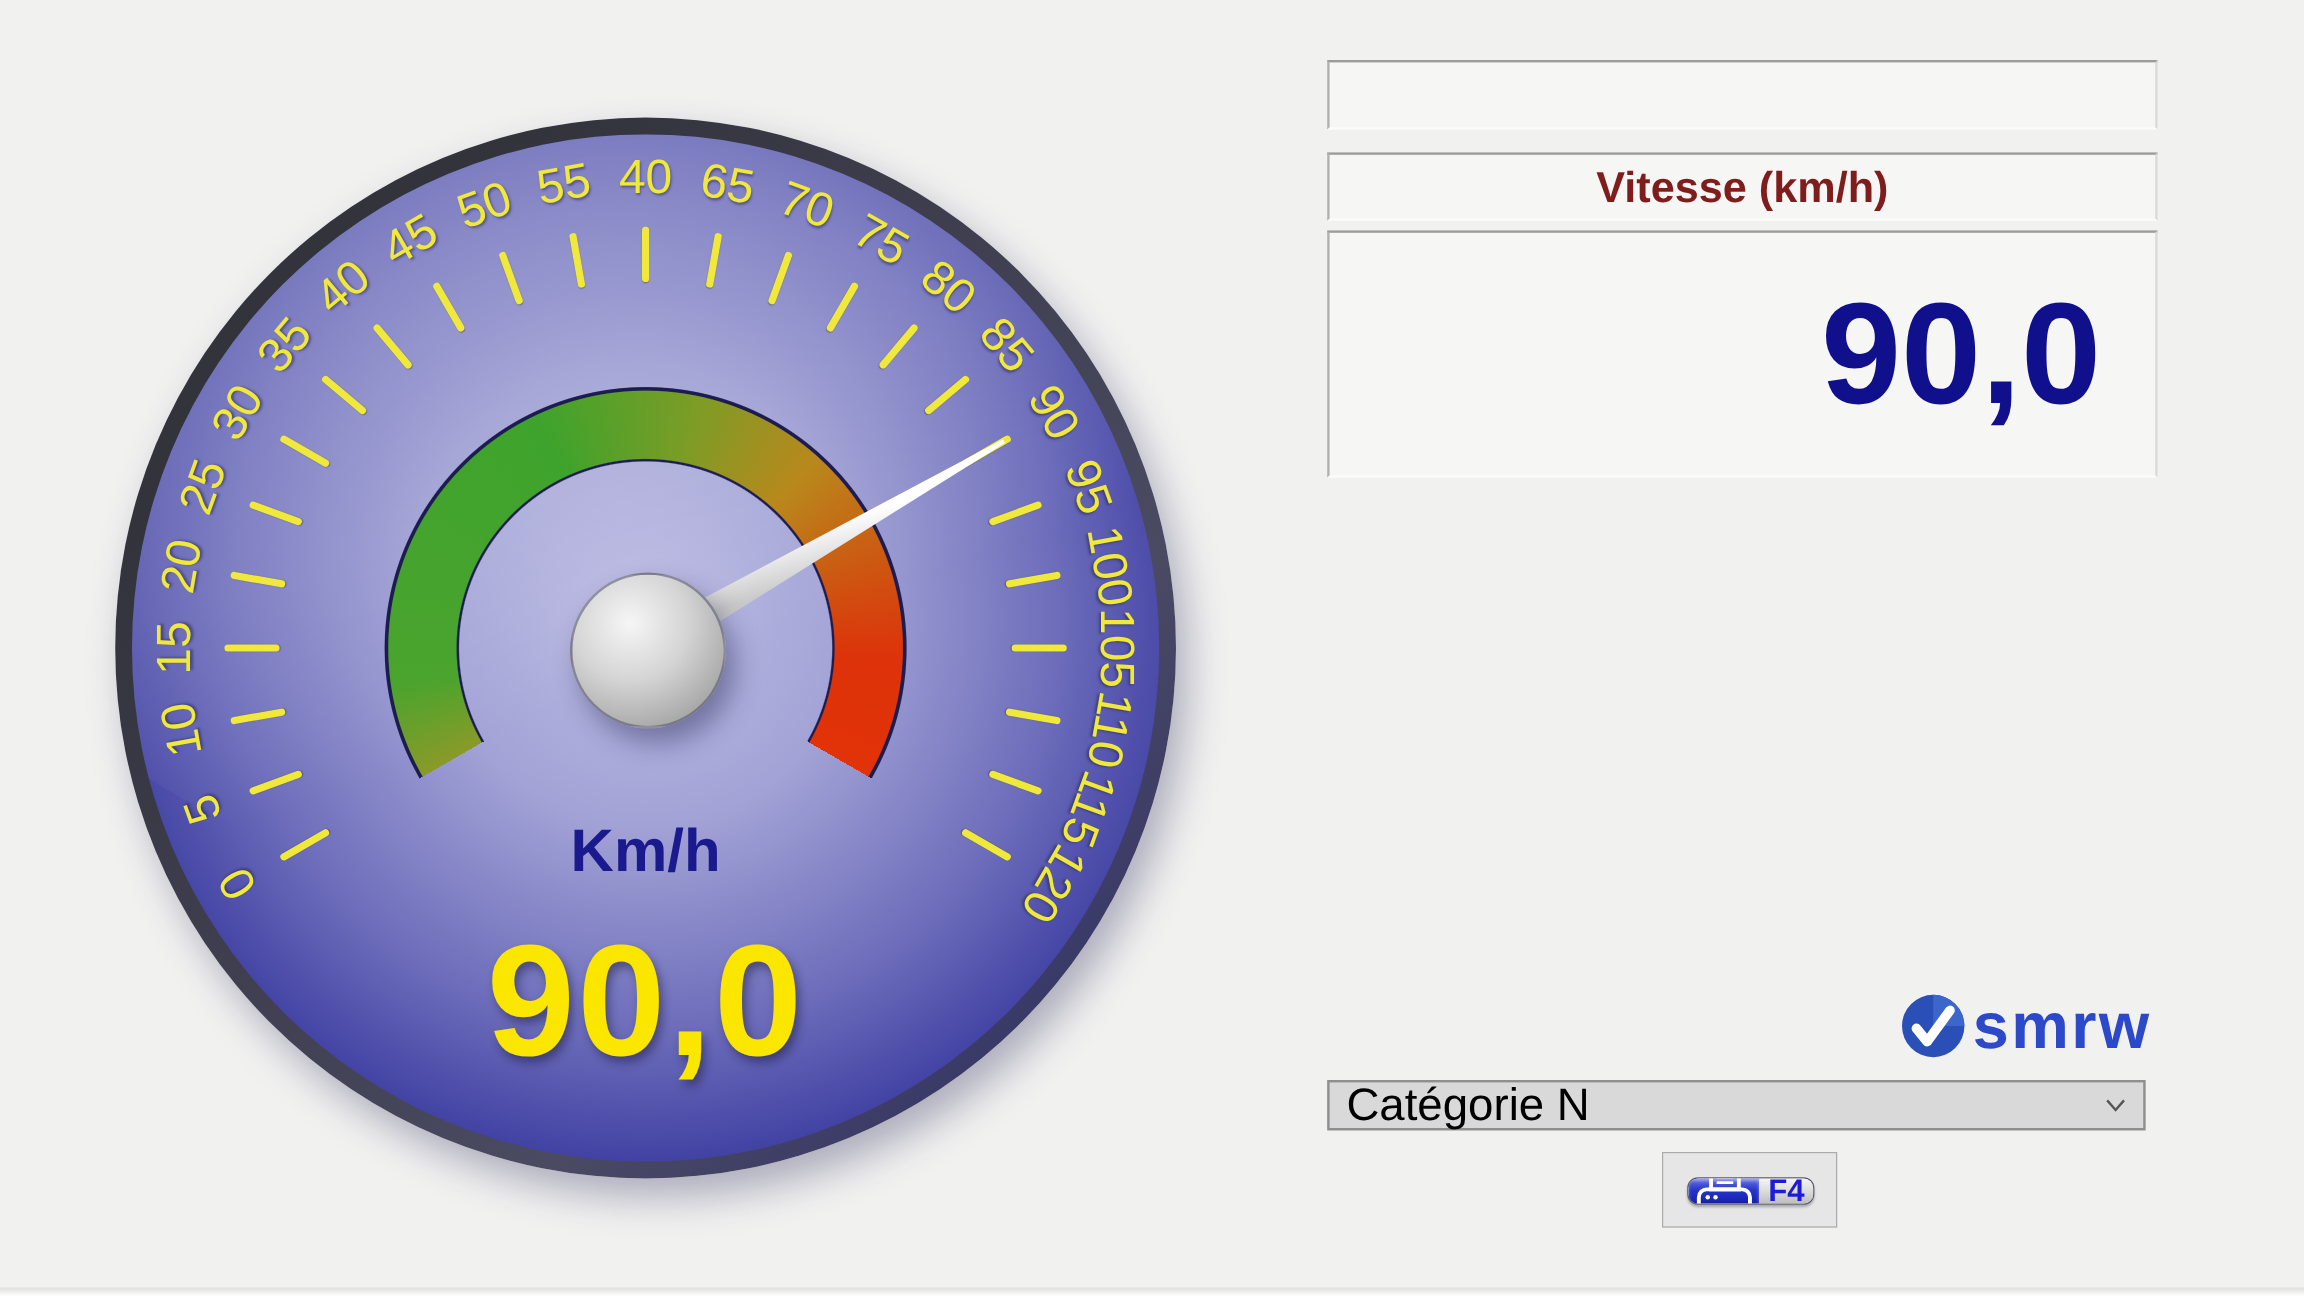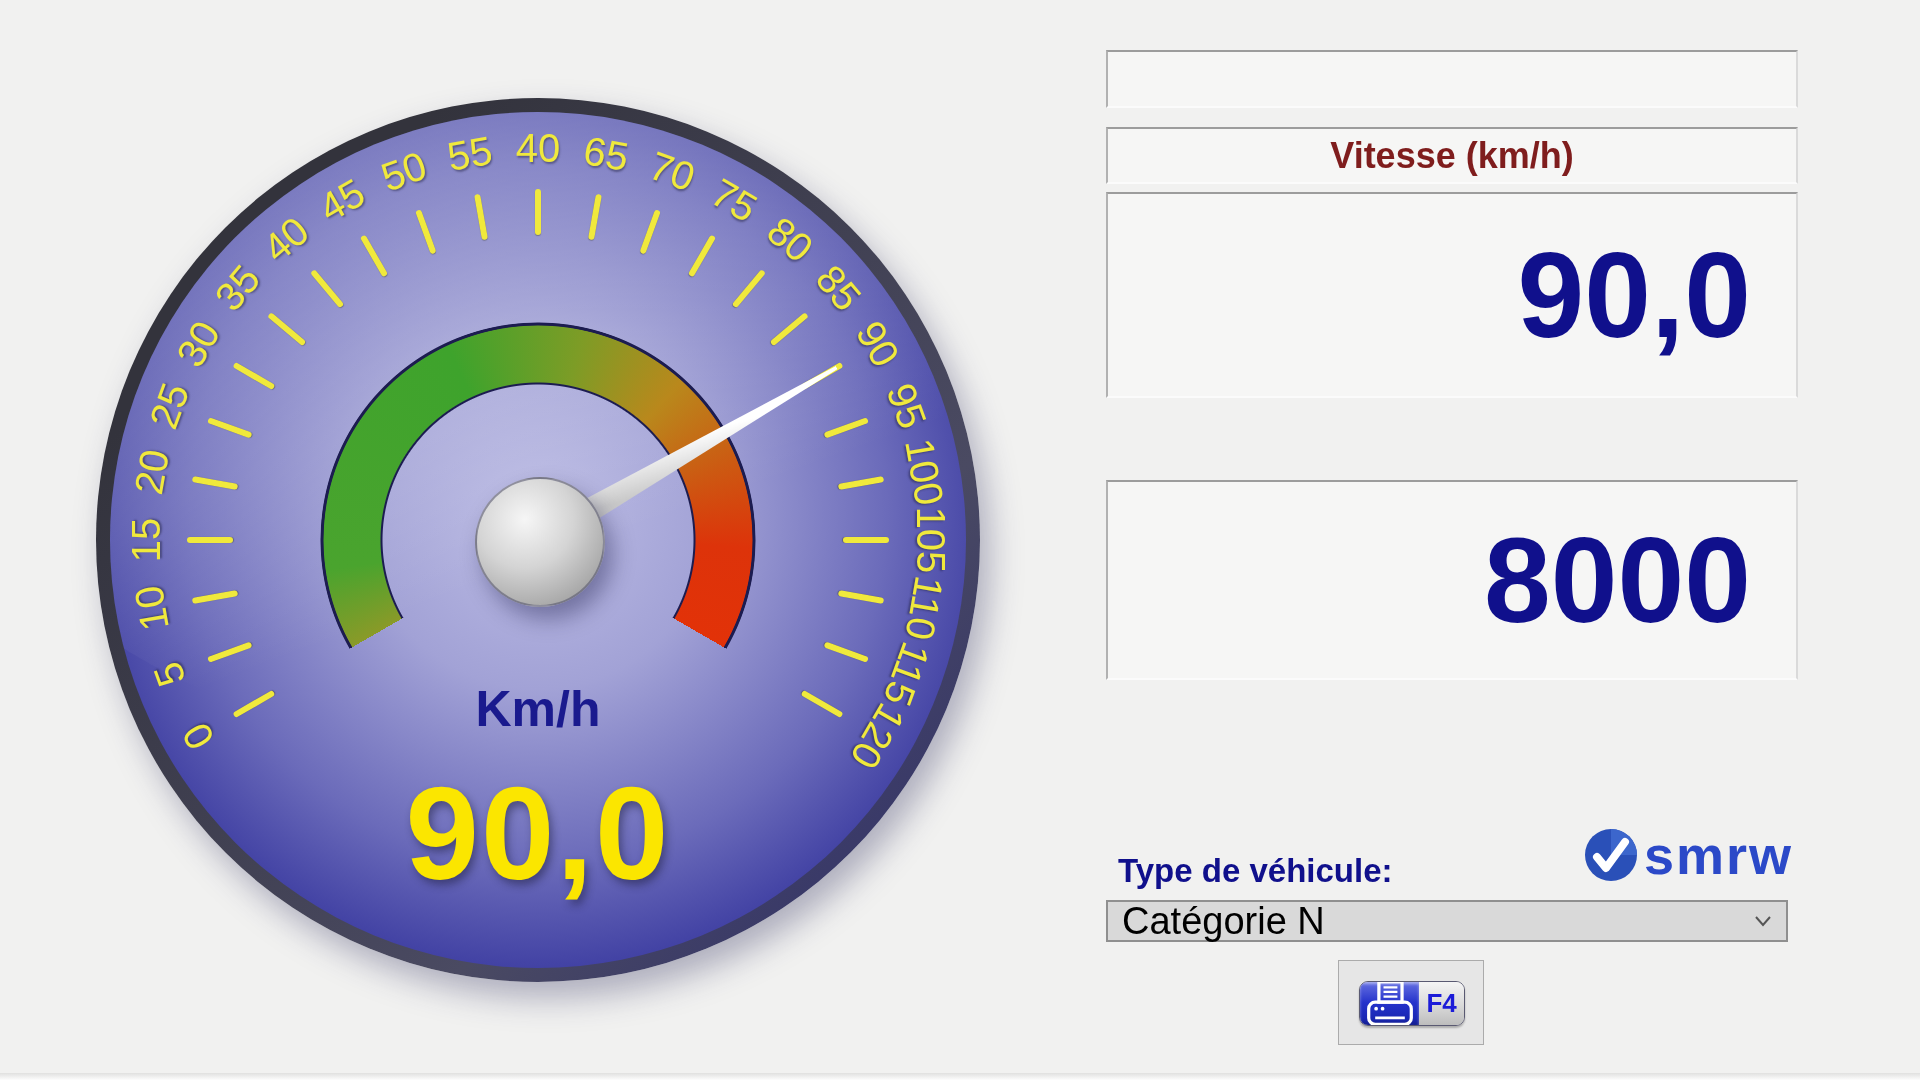--- a/index.html
+++ b/index.html
@@ -66,22 +66,22 @@
   .logo{position:absolute;top:826px;left:1584px;width:214px;height:58px;display:flex;align-items:center;}
   .logo-text{color:#2b49c8;font-size:54px;font-weight:600;letter-spacing:2px;line-height:1;margin-left:6px;}
 
   .vehicle-label{position:absolute;left:1118px;top:852px;color:#10108c;font-size:33px;font-weight:700;}
   .select{position:absolute;left:1106px;top:900px;width:682px;height:42px;box-sizing:border-box;
     background:#d9d9d9;border:2px solid #8f8f8f;display:flex;align-items:center;
     padding:0 14px;color:#000;font-size:38px;}
   .select .chev{margin-left:auto;}
 
   .btn-row{position:absolute;left:1338px;top:960px;display:flex;gap:6px;}
-  .btn{width:146px;height:85px;box-sizing:border-box;border:1px solid #ababab;background:#e6e6e6;
-    padding:20px;cursor:pointer;}
+  .btn{width:146px;height:63px;box-sizing:border-box;border:1px solid #ababab;background:#e6e6e6;
+    padding:20px;cursor:pointer;margin-left:47px;}
   .btn-body{width:100%;height:100%;border-radius:9px;overflow:hidden;display:flex;
     border:1px solid #5a5a72;box-shadow:0 2px 2px rgba(0,0,0,.25);}
   .btn-icon{width:57%;display:flex;align-items:center;justify-content:center;
     background:linear-gradient(180deg,#6570e2 0%,#2533cb 48%,#1a27b4 85%,#141f8e 100%);
     box-shadow:inset 0 2px 3px rgba(255,255,255,.45);}
   .btn-key{flex:1;display:flex;align-items:center;justify-content:center;
     background:linear-gradient(180deg,#f5f5f5 0%,#d9d9d9 55%,#bdbdbd 100%);
     color:#1c1cd8;font-size:26px;font-weight:700;}
 
   .bottom-strip{position:absolute;left:0;bottom:0;width:100%;height:7px;
@@ -156,32 +156,30 @@
     <div class="gauge-value">90,0</div>
     <div class="needle" id="needle" style="transform-origin: 14px 345px; transform: rotate(60deg);"></div>
     <div class="hub"></div>
   </div>
 
   <div class="box box-empty"></div>
 
   <div class="box box-header hdr-speed">Vitesse (km/h)</div>
   <div class="box box-value val-speed">90,0</div>
 
-  <div class="box box-value val-coef">8000</div>
 
   <div class="logo">
     <svg width="54" height="54" viewBox="0 0 54 54">
       <circle cx="27" cy="27" r="26" fill="#2a50b8"></circle>
       <path d="M27 1 A26 26 0 0 1 53 27 L27 27 Z" fill="#3c66cc"></path>
       <polyline points="13,29 22,40 41,14" fill="none" stroke="#ffffff" stroke-width="8" stroke-linecap="round" stroke-linejoin="round"></polyline>
     </svg>
     <span class="logo-text">smrw</span>
   </div>
 
-  <div class="vehicle-label">Type de véhicule:</div>
   <div class="select">
     <span>Catégorie N</span>
     <svg class="chev" width="18" height="12" viewBox="0 0 18 12">
       <polyline points="2,2 9,10 16,2" fill="none" stroke="#555" stroke-width="2"></polyline>
     </svg>
   </div>
 
   <div class="btn-row">
     <div class="btn">
       <div class="btn-body">

